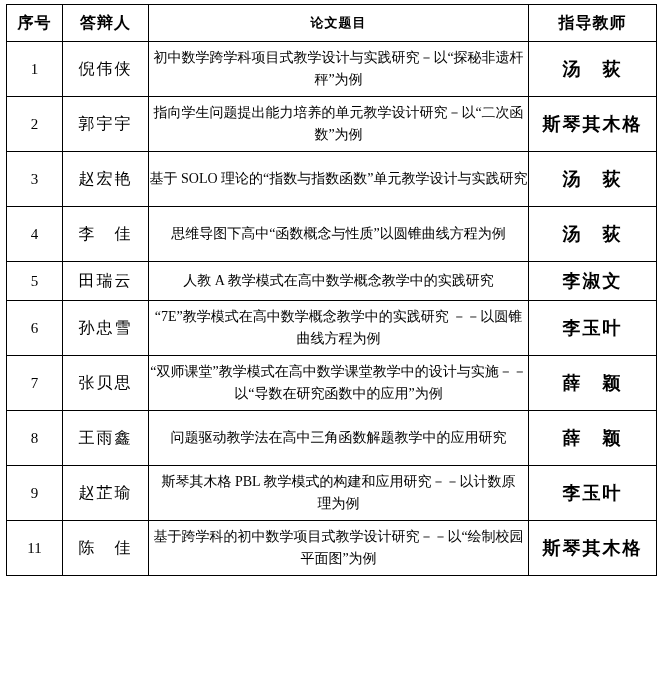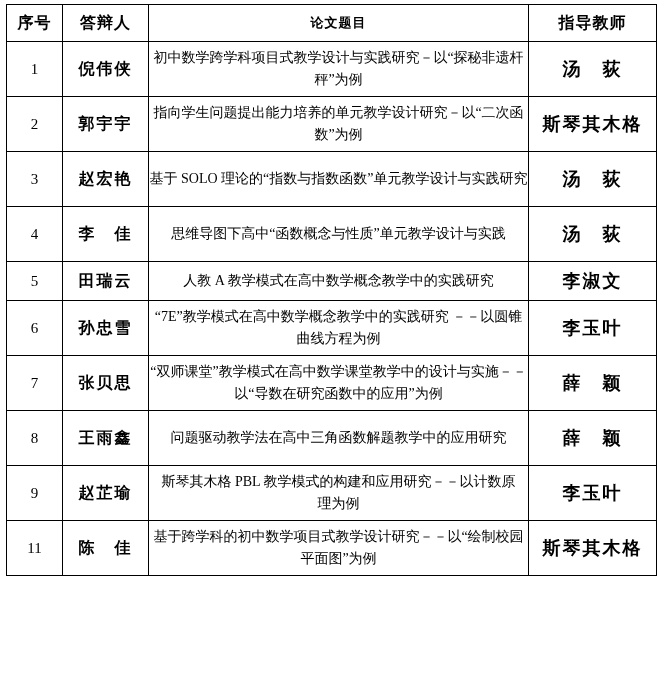--- a/index.html
+++ b/index.html
@@ -48,21 +48,21 @@
   tbody td {
     font-size: 14.5px;
   }
   td.cell-no {
     text-align: center;
     font-size: 15px;
   }
   td.cell-name {
     text-align: center;
     font-size: 16px;
-    font-weight: bold;
+    font-weight: normal;
     letter-spacing: 2px;
   }
   td.cell-title {
     text-align: center;
     padding: 5px 7px 5px 7px;
     line-height: 1.55;
     font-size: 14px;
   }
   td.cell-adv {
     text-align: center;
@@ -107,21 +107,21 @@
       </tr>
       <tr class="r-tall">
         <td class="cell-no">3</td>
         <td class="cell-name">赵宏艳</td>
         <td class="cell-title">基于 SOLO 理论的“指数与指数函数”单元教学设计与实践研究</td>
         <td class="cell-adv">汤　荻</td>
       </tr>
       <tr class="r-tall">
         <td class="cell-no">4</td>
         <td class="cell-name">李　佳</td>
-        <td class="cell-title">思维导图下高中“函数概念与性质”单元教学设计与实践</td>
+        <td class="cell-title">思维导图下高中“函数概念与性质”以圆锥曲线方程为例</td>
         <td class="cell-adv">汤　荻</td>
       </tr>
       <tr class="r-short">
         <td class="cell-no">5</td>
         <td class="cell-name">田瑞云</td>
         <td class="cell-title">人教 A 教学模式在高中数学概念教学中的实践研究</td>
         <td class="cell-adv">李淑文</td>
       </tr>
       <tr class="r-tall">
         <td class="cell-no">6</td>

